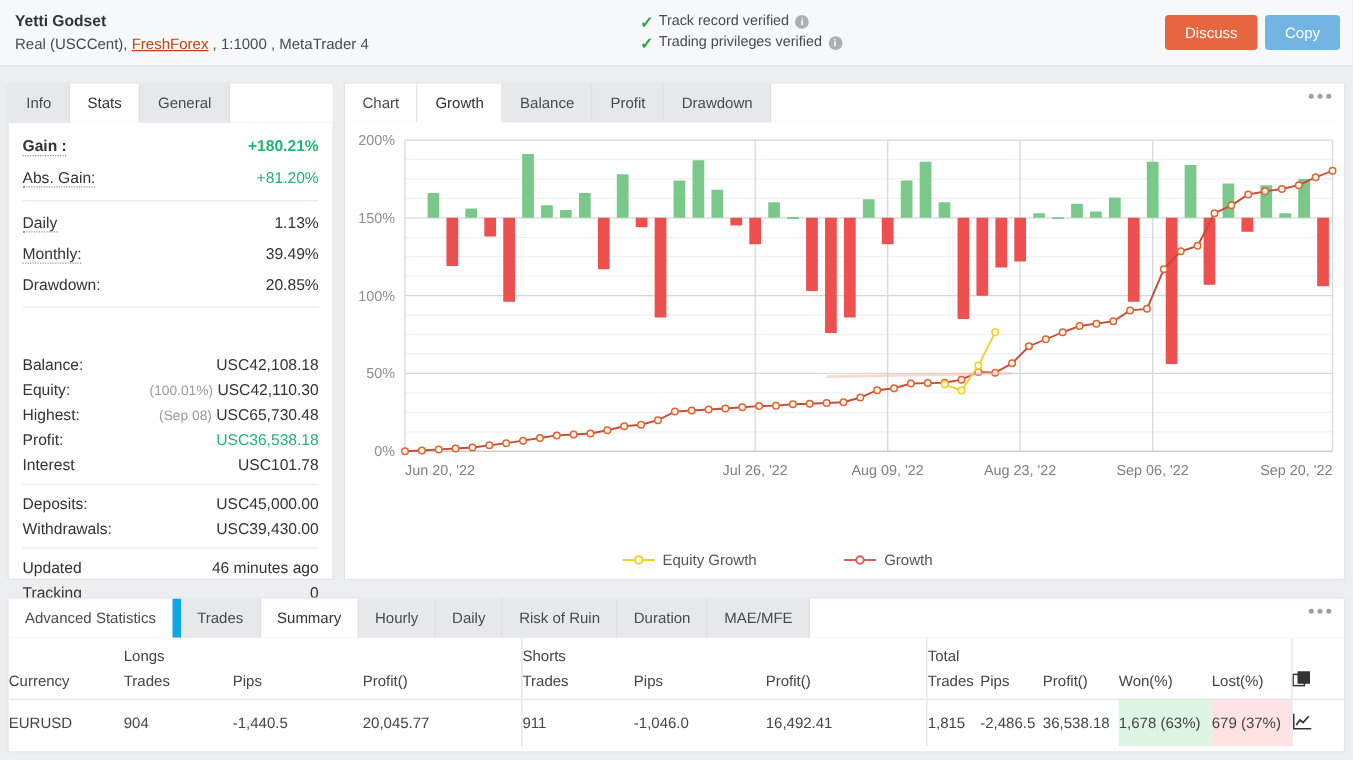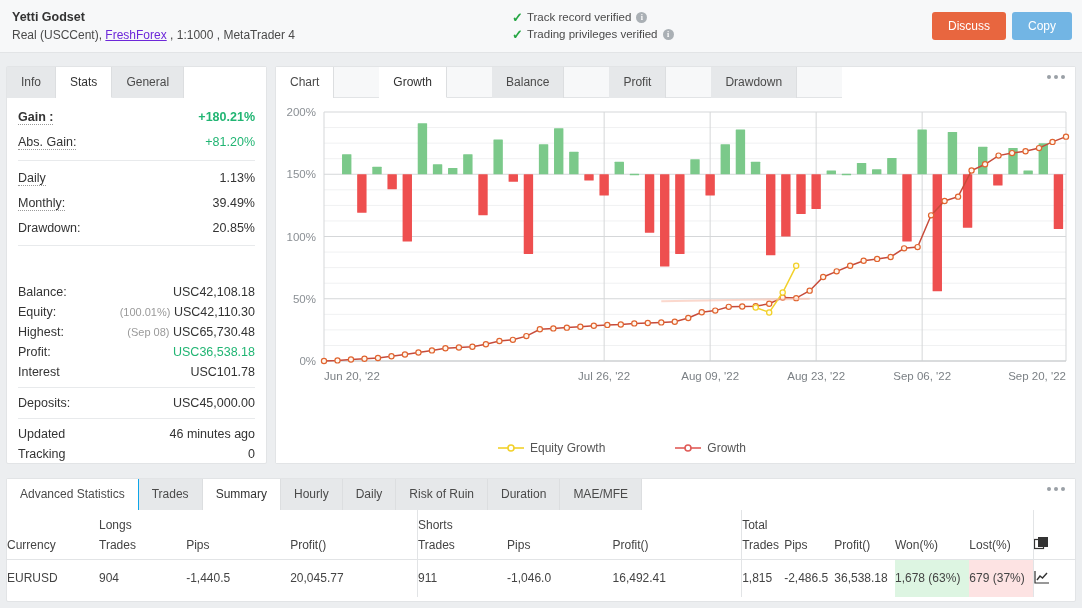--- a/index.html
+++ b/index.html
@@ -17,21 +17,21 @@
   
   .header {
     position: absolute; left: 0; top: 0; width: 1082px; height: 53px;
     background: #f7f8f9;
     border-bottom: 1px solid #e2e4e6;
     display: flex; align-items: center;
   }
   .hdr-left { padding-left: 12px; }
   .acct-name { font-size: 12.5px; font-weight: bold; color: #333; line-height: 17px; }
   .acct-meta { font-size: 12px; color: #4a4a4a; line-height: 17px; margin-top: 1px; }
-  .acct-meta a { color: #6d28d9; text-decoration: underline; }
+  .acct-meta a { color: #c2410c; text-decoration: underline; }
 
   .hdr-verify { position: absolute; left: 512px; top: 9px; }
   .vrow { display: flex; align-items: center; line-height: 17px; height: 17px; }
   .vcheck {
     color: #27a745; font-size: 13px; font-weight: bold;
     margin-right: 4px; line-height: 17px;
   }
   .vtext { font-size: 11.5px; color: #4a4a4a; }
   .info-i {
     display: inline-block; width: 11px; height: 11px; border-radius: 50%;
@@ -75,21 +75,21 @@
   .sval { color: #333; text-align: right; }
   .sval.green { color: #21b573; font-weight: bold; margin-left: 12px; }
   .sval.green-n { color: #21b573; }
   .sval .muted { color: #9a9a9a; font-size: 11px; }
   .sdiv { height: 1px; background: #e8eaec; margin: 5px 0; }
 
   
   .chartpanel {
     position: absolute; left: 275px; top: 66px; width: 801px; height: 398px;
   }
-  .chart-tabs { display: flex; height: 31px; background: #f7f8f9; border-bottom: 1px solid #e2e4e6; position: relative; gap: 45px; }
+  .chart-tabs { display: flex; height: 31px; background: #f7f8f9; border-bottom: 1px solid #e2e4e6; position: relative; }
   .dots {
     position: absolute; right: 10px; top: 8px; display: flex; gap: 3px; cursor: pointer;
   }
   .dots i { width: 4px; height: 4px; border-radius: 50%; background: #9aa0a6; display: block; }
 
   .plotwrap { position: relative; width: 799px; height: 365px; background: #fff; }
   .legend {
     position: absolute; left: 0; bottom: 8px; width: 692px;
     display: flex; justify-content: center; gap: 70px;
     font-size: 12px; color: #555;
@@ -100,21 +100,21 @@
   
   .bottom {
     position: absolute; left: 6px; top: 478px; width: 1070px; height: 124px;
   }
   .btabs { display: flex; height: 31px; background: #f7f8f9; border-bottom: 1px solid #e2e4e6; position: relative; }
   .btab {
     padding: 0 13px; height: 31px; line-height: 31px; font-size: 12px;
     color: #4a4a4a; cursor: pointer; background: #e6e8ea; border-right: 1px solid #dcdee0;
   }
   .btab.active { background: #fff; color: #333; }
-  .btab.plain { background: #fff; border-right: 1px solid #0ea5e9; }
+  .btab.plain { background: #fff; border-right: 7px solid #0ea5e9; }
 
   table.summary { width: 100%; border-collapse: collapse; background: #fff; }
   table.summary th, table.summary td {
     font-weight: normal; font-size: 12px; color: #444; text-align: left;
     padding: 0;
   }
   .grp-row th { height: 22px; vertical-align: bottom; padding-bottom: 2px; font-size: 11.5px; color: #555; }
   .hdr-row th { height: 27px; font-size: 11.5px; color: #444; border-bottom: 1px solid #e2e4e6; }
   .data-row td { height: 38px; font-size: 13px; color: #333; }
   .grp-sep { border-left: 1px solid #e2e4e6; }
@@ -208,20 +208,24 @@
       <div class="srow" style="padding:3px 0;">
         <span class="slabel">Interest</span>
         <span class="sval">USC101.78</span>
       </div>
 
       <div class="sdiv"></div>
 
       <div class="srow" style="padding:3px 0;">
         <span class="slabel">Deposits:</span>
         <span class="sval">USC45,000.00</span>
+      </div>
+      <div class="srow" style="padding:3px 0;">
+        <span class="slabel">Withdrawals:</span>
+        <span class="sval">USC39,430.00</span>
       </div>
 
       <div class="sdiv"></div>
 
       <div class="srow" style="padding:3px 0;">
         <span class="slabel">Updated</span>
         <span class="sval">46 minutes ago</span>
       </div>
       <div class="srow" style="padding:3px 0;">
         <span class="slabel">Tracking</span>

